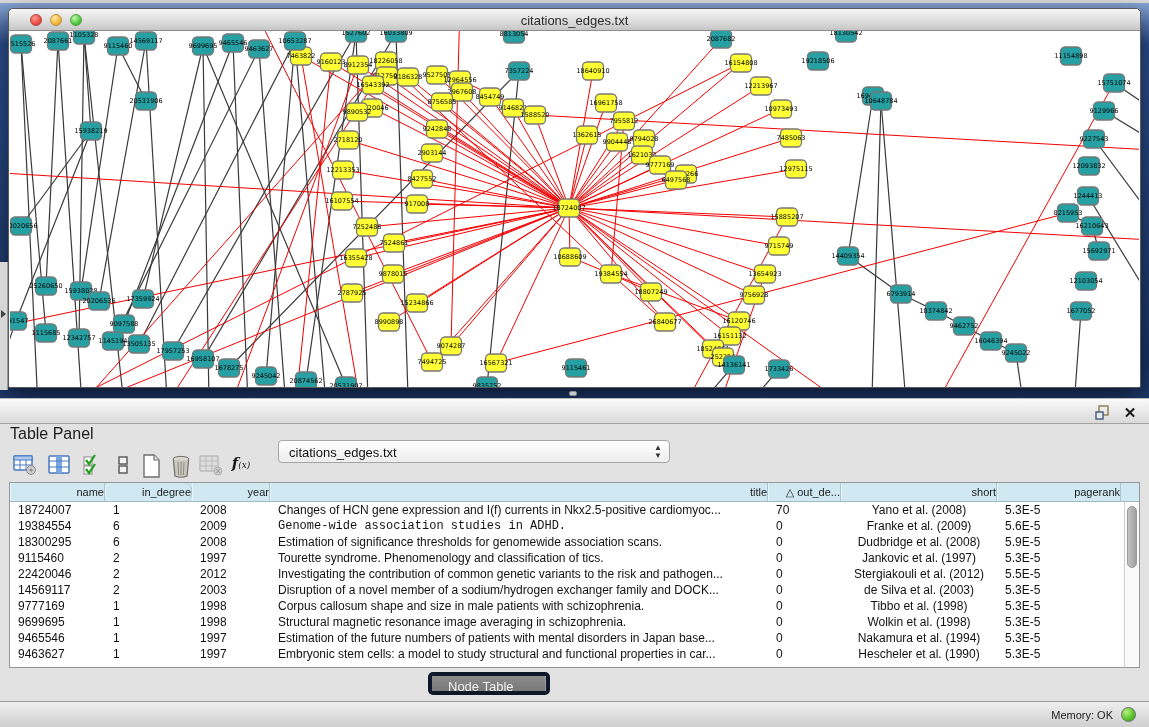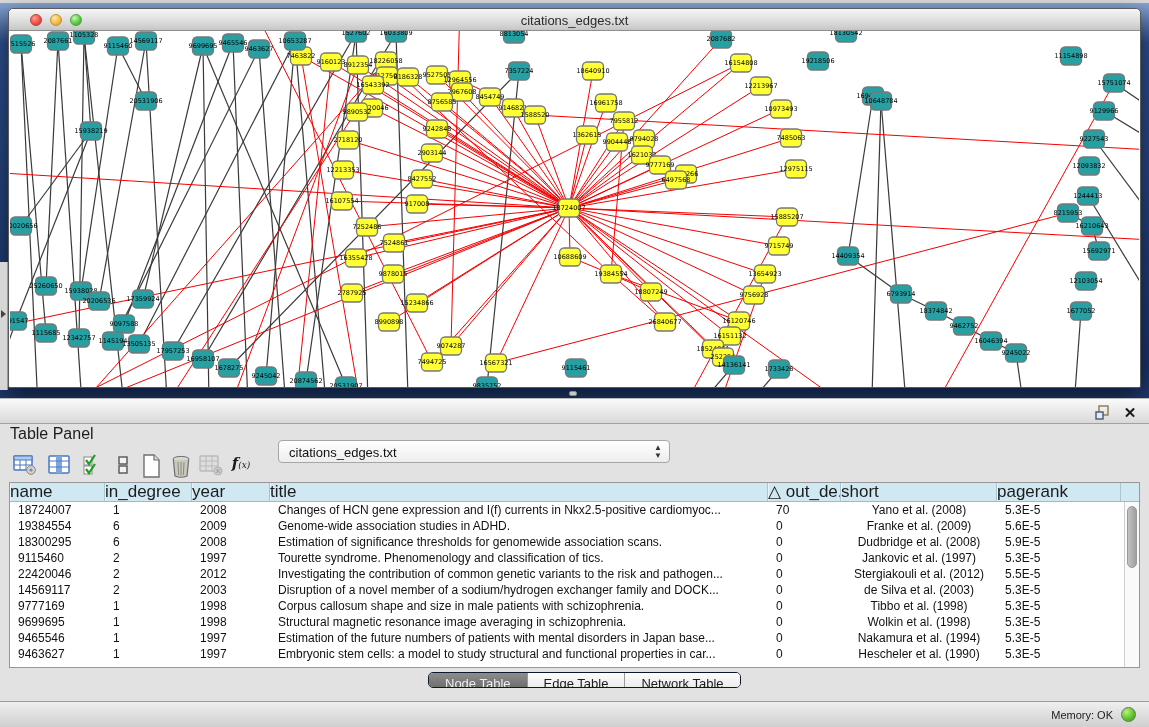--- a/index.html
+++ b/index.html
@@ -49,33 +49,33 @@
   .fx { font-family:"DejaVu Serif", serif; font-style:italic; font-weight:bold; font-size:15px; color:#1a1a1a; }
   .fx small { font-size:9px; font-weight:normal; }
   .combo { position:absolute; left:278px; top:10px; width:392px; height:23px;
     background:linear-gradient(180deg,#ffffff,#ededed); border:1px solid #a6a6a6; border-radius:4px; }
   .combo .cval { position:absolute; left:10px; top:4px; font-size:13px; color:#111; }
   .combo .arrows { position:absolute; right:7px; top:3px; font-size:8px; color:#333; line-height:8px; text-align:center; }
 
   .tablebox { position:absolute; left:9px; top:84px; width:1131px; height:186px;
     background:#fff; border:1px solid #979797; overflow:hidden; }
   .thead { display:flex; height:19px; background:#cfe8f2; border-bottom:1px solid #9fb9c6; }
-  .th { font-size:17px; color:#1c1c1c; text-align:left; line-height:18px;
+  .th { font-size:11px; color:#1c1c1c; text-align:right; line-height:18px;
     border-right:1px solid #aac4d0; box-shadow:inset 1px 0 0 #e8f4fa; overflow:hidden; white-space:nowrap; }
   .tbody .tr { display:flex; height:16px; }
   .td { font-size:12px; color:#111; line-height:16px; padding:0 4px 0 8px;
     white-space:nowrap; overflow:hidden; }
   .td.center { text-align:center; padding:0 2px; }
   .vscroll { position:absolute; right:0; top:19px; bottom:0; width:15px;
     background:#fafafa; border-left:1px solid #cfcfcf; }
   .vthumb { position:absolute; left:2px; top:4px; width:10px; height:62px;
     background:linear-gradient(90deg,#c2c2c2,#9f9f9f); border-radius:6px; border:1px solid #9a9a9a; }
 
-  .segmented { position:absolute; left:428px; top:274px; height:16px; display:flex;
-    border:1px solid #0f172a; border-radius:5px; overflow:hidden; background:#f4f4f4; }
+  .segmented { position:absolute; left:428px; top:274px; height:23px; display:flex;
+    border:4px solid #0f172a; border-radius:5px; overflow:hidden; background:#f4f4f4;flex-direction:column; }
   .seg-btn { font-size:13px; color:#1c1c1c; padding:0 16px; line-height:21px;
     border-right:1px solid #9a9a9a; background:linear-gradient(180deg,#fdfdfd,#ececec); }
   .seg-btn:last-child { border-right:none; }
   .seg-btn.active { background:linear-gradient(180deg,#8d8d8d,#6f6f6f); color:#efefef; }
 
   .statusbar { position:absolute; left:0; bottom:0; width:1149px; height:26px;
     background:linear-gradient(180deg,#efefef,#cfcfcf); border-top:1px solid #9b9b9b; }
   .statusbar .mem { position:absolute; right:36px; top:7px; font-size:11px; color:#222; }
   .mem-dot { position:absolute; right:13px; top:5px; width:15px; height:15px; border-radius:50%;
     border:1px solid #6f6f6f; background:radial-gradient(circle at 35% 30%,#b9f07e,#56c226 60%,#3b9c17); }
@@ -805,42 +805,42 @@
     </div>
     <div class="combo">
       <span class="cval">citations_edges.txt</span>
       <span class="arrows">▲<br>▼</span>
     </div>
   </div>
 
   <div class="tablebox">
     <div class="thead" id="thead">
         <div class="th" style="width: 95px;">name</div>
-        <div class="th" style="width: 87px;">in_degree</div>
+        <div class="th" style="width: 87px; border-radius: 7px;">in_degree</div>
         <div class="th" style="width: 78px;">year</div>
         <div class="th" style="width: 498px;">title</div>
         <div class="th" style="width: 73px;">△ out_de...</div>
         <div class="th" style="width: 156px;">short</div>
         <div class="th" style="width: 124px;">pagerank</div>
       </div>
     <div class="tbody" id="tbody">
         <div class="tr">
           <div class="td" style="width: 95px;">18724007</div>
           <div class="td" style="width: 87px;">1</div>
           <div class="td" style="width: 78px;">2008</div>
           <div class="td" style="width: 498px;">Changes of HCN gene expression and I(f) currents in Nkx2.5-positive cardiomyoc...</div>
           <div class="td" style="width: 73px;">70</div>
           <div class="td center" style="width: 156px;">Yano et al. (2008)</div>
           <div class="td" style="width: 124px;">5.3E-5</div>
         </div>
         <div class="tr">
           <div class="td" style="width: 95px;">19384554</div>
           <div class="td" style="width: 87px;">6</div>
           <div class="td" style="width: 78px;">2009</div>
-          <div class="td" style="width: 498px;">Genome-wide association studies in ADHD.</div>
+          <div class="td" style="width: 498px; font-family: Liberation Mono, monospace;">Genome-wide association studies in ADHD.</div>
           <div class="td" style="width: 73px;">0</div>
           <div class="td center" style="width: 156px;">Franke et al. (2009)</div>
           <div class="td" style="width: 124px;">5.6E-5</div>
         </div>
         <div class="tr">
           <div class="td" style="width: 95px;">18300295</div>
           <div class="td" style="width: 87px;">6</div>
           <div class="td" style="width: 78px;">2008</div>
           <div class="td" style="width: 498px;">Estimation of significance thresholds for genomewide association scans.</div>
           <div class="td" style="width: 73px;">0</div>

